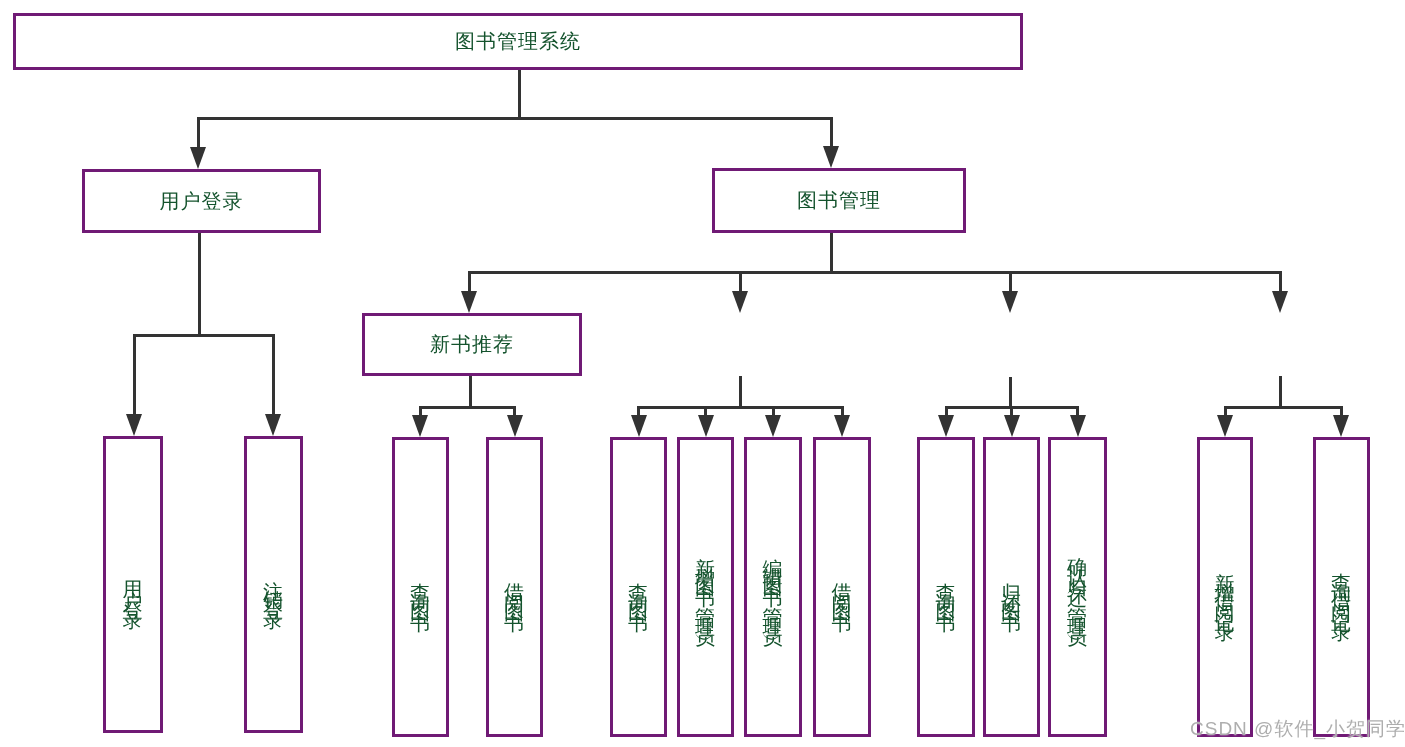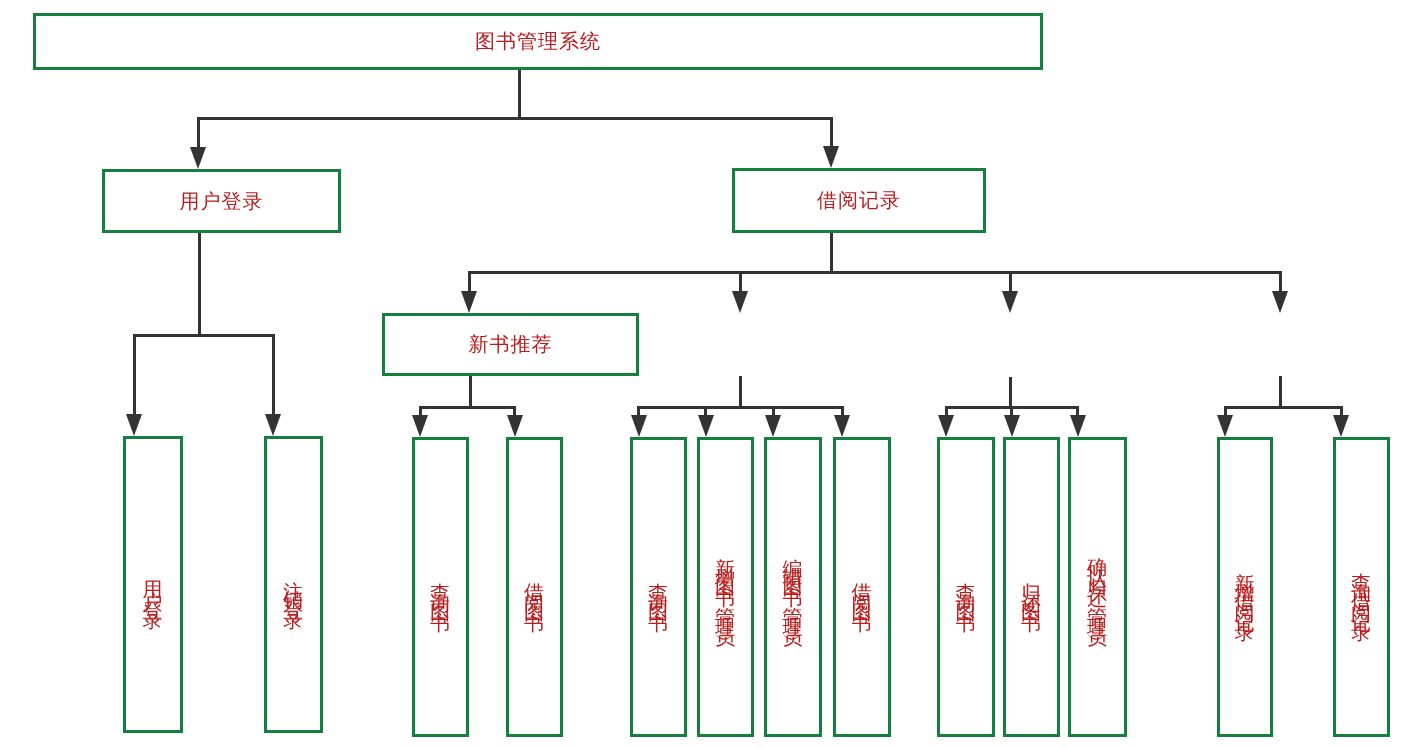--- a/index.html
+++ b/index.html
@@ -7,27 +7,26 @@
     position: relative;
     width: 1405px;
     height: 747px;
     background: #ffffff;
     font-family: "Liberation Sans", "DejaVu Sans", sans-serif;
     overflow: hidden;
   }
   .box {
     position: absolute;
     box-sizing: border-box;
-    border: 3px solid #15803d;
+    border: 3px solid #701a75;
     background: #ffffff;
-    color: #b91c1c;
+    color: #14532d;
     display: flex;
     align-items: center;
     justify-content: center;
-    margin-left: 20px;
   }
   .hbox {
     font-size: 20px;
     letter-spacing: 1px;
     white-space: nowrap;
   }
   .vbox {
     font-size: 20px;
     writing-mode: vertical-rl;
     text-orientation: mixed;
@@ -66,41 +65,41 @@
   <div class="box hbox" style="left:13px; top:13px; width:1010px; height:57px;">图书管理系统</div>
 
   <div class="ln" style="left:518px; top:70px; width:3px; height:48px;"></div>
   <div class="ln" style="left:197px; top:117px; width:636px; height:3px;"></div>
   <div class="ln" style="left:197px; top:118px; width:3px; height:31px;"></div>
   <div class="ah" style="left:190px; top:147px;"></div>
   <div class="ln" style="left:830px; top:118px; width:3px; height:30px;"></div>
   <div class="ah" style="left:823px; top:146px;"></div>
 
   <div class="box hbox" style="left:82px; top:169px; width:239px; height:64px;">用户登录</div>
-  <div class="box hbox" style="left:712px; top:168px; width:254px; height:65px;">借阅记录</div>
+  <div class="box hbox" style="left:712px; top:168px; width:254px; height:65px;">图书管理</div>
 
   <div class="ln" style="left:198px; top:233px; width:3px; height:103px;"></div>
   <div class="ln" style="left:133px; top:334px; width:142px; height:3px;"></div>
   <div class="ln" style="left:133px; top:336px; width:3px; height:80px;"></div>
   <div class="ah" style="left:126px; top:414px;"></div>
   <div class="ln" style="left:272px; top:336px; width:3px; height:80px;"></div>
   <div class="ah" style="left:265px; top:414px;"></div>
 
   <div class="ln" style="left:830px; top:233px; width:3px; height:38px;"></div>
   <div class="ln" style="left:468px; top:271px; width:814px; height:3px;"></div>
   <div class="ln" style="left:468px; top:274px; width:3px; height:18px;"></div>
   <div class="ah" style="left:461px; top:291px;"></div>
   <div class="ln" style="left:739px; top:274px; width:3px; height:18px;"></div>
   <div class="ah" style="left:732px; top:291px;"></div>
   <div class="ln" style="left:1009px; top:274px; width:3px; height:18px;"></div>
   <div class="ah" style="left:1002px; top:291px;"></div>
   <div class="ln" style="left:1279px; top:274px; width:3px; height:18px;"></div>
   <div class="ah" style="left:1272px; top:291px;"></div>
 
-  <div class="box hbox" style="left:362px; top:313px; width:257px; height:63px;">新书推荐</div>
+  <div class="box hbox" style="left:362px; top:313px; width:220px; height:63px;">新书推荐</div>
 
   <div class="ln" style="left:469px; top:376px; width:3px; height:32px;"></div>
   <div class="ln" style="left:419px; top:406px; width:97px; height:3px;"></div>
   <div class="ln" style="left:419px; top:409px; width:3px; height:10px;"></div>
   <div class="ah" style="left:412px; top:415px;"></div>
   <div class="ln" style="left:513px; top:409px; width:3px; height:10px;"></div>
   <div class="ah" style="left:507px; top:415px;"></div>
 
   <div class="ln" style="left:739px; top:376px; width:3px; height:32px;"></div>
   <div class="ln" style="left:637px; top:406px; width:207px; height:3px;"></div>
@@ -140,14 +139,15 @@
   <div class="box vbox" style="left:744px; top:437px; width:58px; height:300px;">编辑图书（管理员）</div>
   <div class="box vbox" style="left:813px; top:437px; width:58px; height:300px;">借阅图书</div>
 
   <div class="box vbox" style="left:917px; top:437px; width:58px; height:300px;">查询图书</div>
   <div class="box vbox" style="left:983px; top:437px; width:57px; height:300px;">归还图书</div>
   <div class="box vbox" style="left:1048px; top:437px; width:59px; height:300px;">确认归还（管理员）</div>
 
   <div class="box vbox" style="left:1197px; top:437px; width:56px; height:300px;">新增借阅记录</div>
   <div class="box vbox" style="left:1313px; top:437px; width:57px; height:300px;">查询借阅记录</div>
 
+  <div class="watermark">CSDN @软件_小贺同学</div>
 
 </div>
 
 </body></html>

